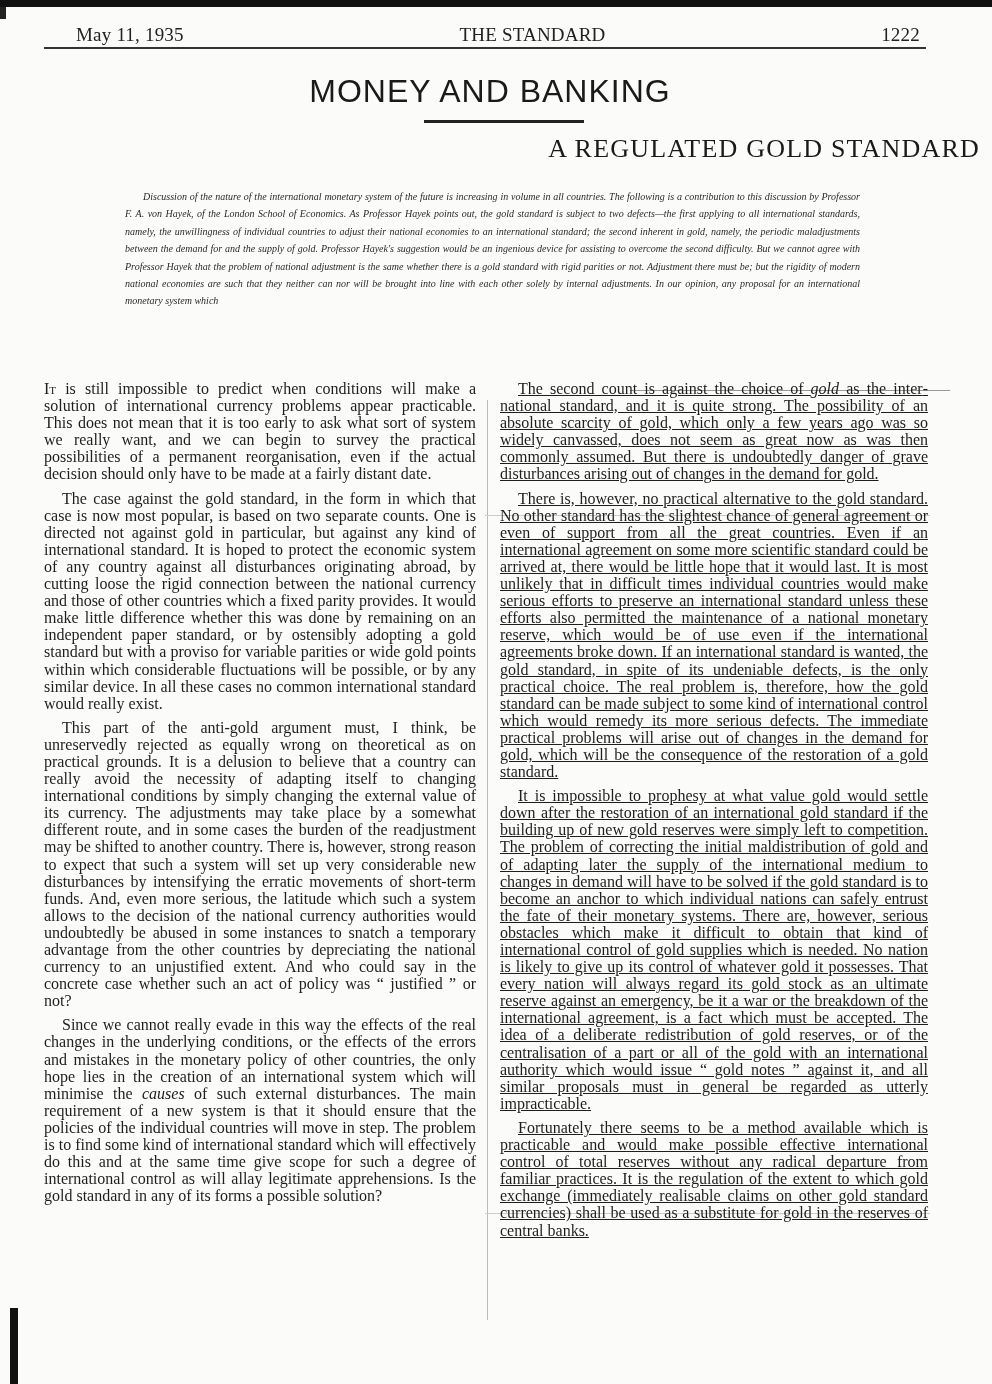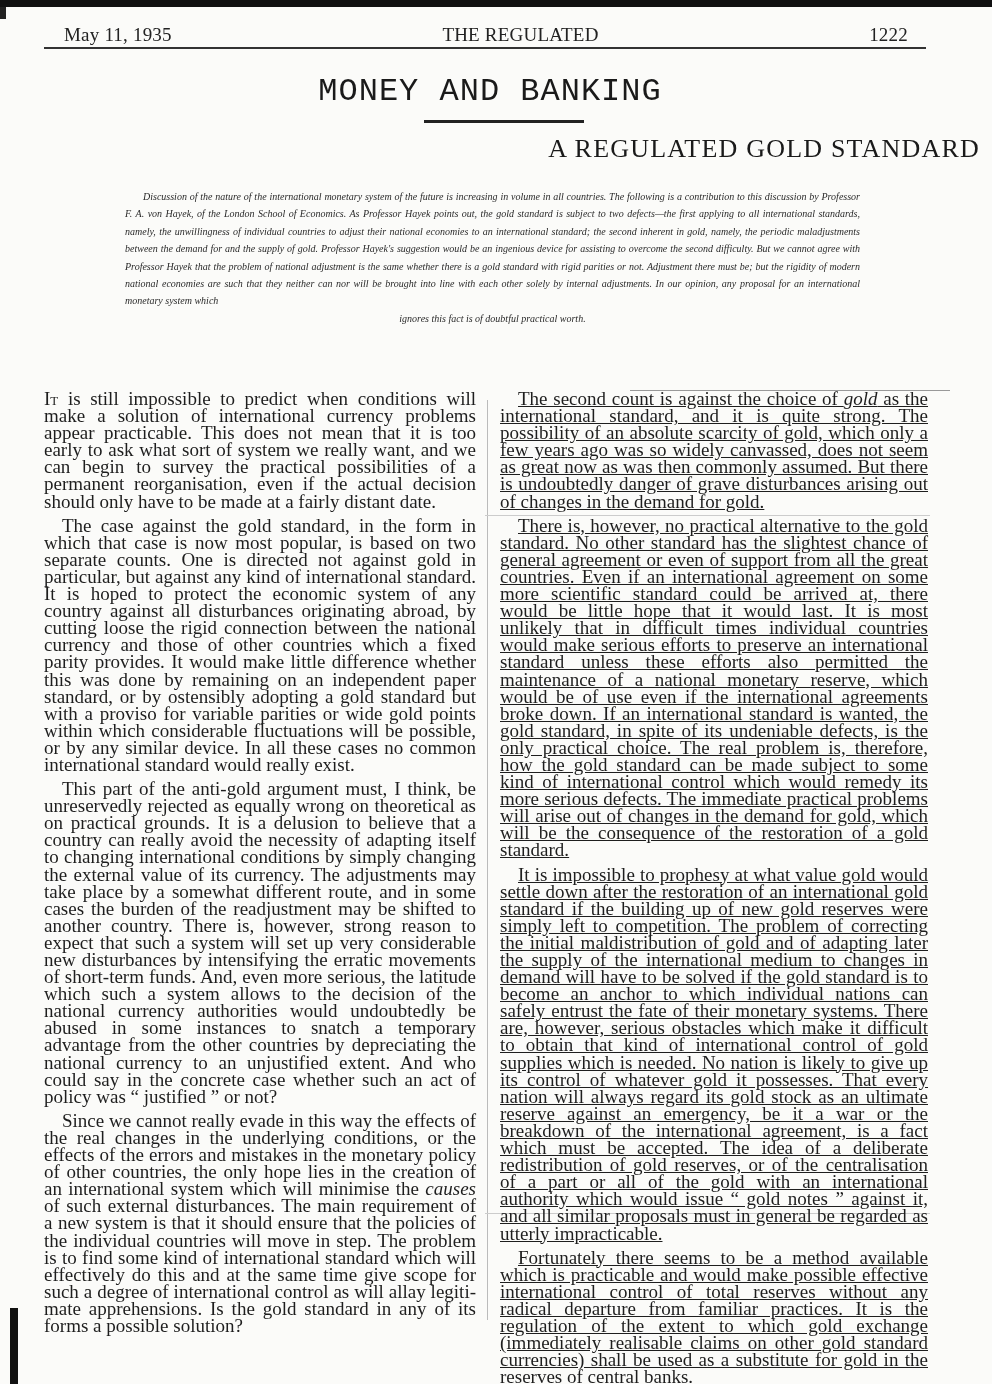--- a/index.html
+++ b/index.html
@@ -7,80 +7,79 @@
     width: 992px; height: 1384px; position: relative; overflow: hidden;
     background: #fbfbf9;
     font-family: "DejaVu Serif", "Liberation Serif", serif;
     color: #1e1e1e;
   }
   .top-bar { position: absolute; left: 0; top: 0; width: 992px; height: 7px; background: #111; }
   .left-edge { position: absolute; left: 0; top: 7px; width: 6px; height: 12px; background: #222; }
   .left-bar-bottom { position: absolute; left: 10px; top: 1308px; width: 8px; height: 76px; background: #111; }
 
   .running-head {
-    position: absolute; left: 64px; top: 20px; width: 844px; height: 26px;
+    position: absolute; left: 76px; top: 20px; width: 844px; height: 26px;
     display: flex; justify-content: space-between; align-items: flex-end;
     font-family: "Liberation Serif", serif; font-size: 19px; color: #222;
     letter-spacing: 0.2px;
   }
   .running-rule { position: absolute; left: 44px; top: 47px; width: 882px; height: 2px; background: #333; }
 
   .section-title {
     position: absolute; left: 0; top: 73px; width: 980px; text-align: center;
-    font-family: Liberation Mono, monospace; font-size: 32px; letter-spacing: 1px; color: #1a1a1a;
+    font-family: Liberation Sans, sans-serif; font-size: 32px; letter-spacing: 1px; color: #1a1a1a;
   }
   .title-rule { position: absolute; left: 424px; top: 120px; width: 160px; height: 3px; background: #222; }
   .article-title {
     position: absolute; left: 0; top: 134px; width: 980px; text-align: right;
     font-family: "Liberation Serif", serif; font-size: 26px; letter-spacing: 1.2px; color: #1a1a1a;
   }
 
   .standfirst {
     position: absolute; left: 125px; top: 188px; width: 735px;
     font-family: "Liberation Serif", serif; font-style: italic; font-size: 10px; line-height: 17.4px;
     text-align: justify; color: #2a2a2a; text-indent: 18px;
   }
   .standfirst .last { display: block; text-align: center; text-indent: 0; }
   .standfirst-rule { position: absolute; left: 630px; top: 390px; width: 320px; height: 1px; background: #999; }
 
   .col {
-    position: absolute; top: 390px;
-    font-family: "Liberation Serif", serif; font-size: 19px; line-height: 17.1px;
+    position: absolute; top: 380px;
+    font-family: "Liberation Serif", serif; font-size: 16px; line-height: 17.1px;
     text-align: justify; color: #1e1e1e; hyphens: manual;
   }
   .col-left { left: 44px; width: 432px; }
   .col-right { left: 500px; width: 428px; text-decoration: underline; }
   .col p { margin: 0 0 7px 0; text-indent: 18px; }
   .col p.first { text-indent: 0; }
   .smallcaps { font-variant: small-caps; }
   .col-divider { position: absolute; left: 487px; top: 400px; width: 1px; height: 920px; background: #bbb; }
   .box-rule { position: absolute; left: 485px; top: 515px; width: 445px; height: 1px; background: #ccc; }
   .box-rule2 { position: absolute; left: 485px; top: 1213px; width: 445px; height: 1px; background: #ccc; }
 </style>
 </head>
 <body>
 
 <div class="top-bar"></div>
 <div class="left-edge"></div>
 <div class="left-bar-bottom"></div>
 
 <div class="running-head">
   <span>May 11, 1935</span>
-  <span>THE REGULATED</span>
+  <span>THE STANDARD</span>
   <span>1222</span>
 </div>
 <div class="running-rule"></div>
 
 <div class="section-title">MONEY AND BANKING</div>
 <div class="title-rule"></div>
 <div class="article-title">A REGULATED GOLD STANDARD</div>
 
 <div class="standfirst">
   <span>Discussion of the nature of the international monetary system of the future is increasing in volume in all countries. The following is a contribution to this discussion by Professor F. A. von Hayek, of the London School of Economics. As Professor Hayek points out, the gold standard is subject to two defects—the first applying to all international standards, namely, the unwillingness of individual countries to adjust their national economies to an international standard; the second inherent in gold, namely, the periodic maladjustments between the demand for and the supply of gold. Professor Hayek's suggestion would be an ingenious device for assisting to overcome the second difficulty. But we cannot agree with Professor Hayek that the problem of national adjustment is the same whether there is a gold standard with rigid parities or not. Adjustment there must be; but the rigidity of modern national economies are such that they neither can nor will be brought into line with each other solely by internal adjustments. In our opinion, any proposal for an international monetary system which</span>
-  <span class="last">ignores this fact is of doubtful practical worth.</span>
 </div>
 <div class="standfirst-rule"></div>
 
 <div class="col-divider"></div>
 <div class="box-rule"></div>
 <div class="box-rule2"></div>
 
 <div class="col col-left">
   <p class="first"><span class="smallcaps">It</span><span> is still impossible to predict when conditions will make a solution of international currency problems appear practicable. This does not mean that it is too early to ask what sort of system we really want, and we can begin to survey the practical possibilities of a permanent reorganisa­tion, even if the actual decision should only have to be made at a fairly distant date.</span></p>
   <p>The case against the gold standard, in the form in which that case is now most popular, is based on two separate counts. One is directed not against gold in particular, but against any kind of international standard. It is hoped to protect the economic system of any country against all disturbances originating abroad, by cutting loose the rigid connection between the national currency and those of other countries which a fixed parity provides. It would make little difference whether this was done by remaining on an independent paper standard, or by ostensibly adopt­ing a gold standard but with a proviso for variable parities or wide gold points within which considerable fluctuations will be possible, or by any similar device. In all these cases no common international standard would really exist.</p>

